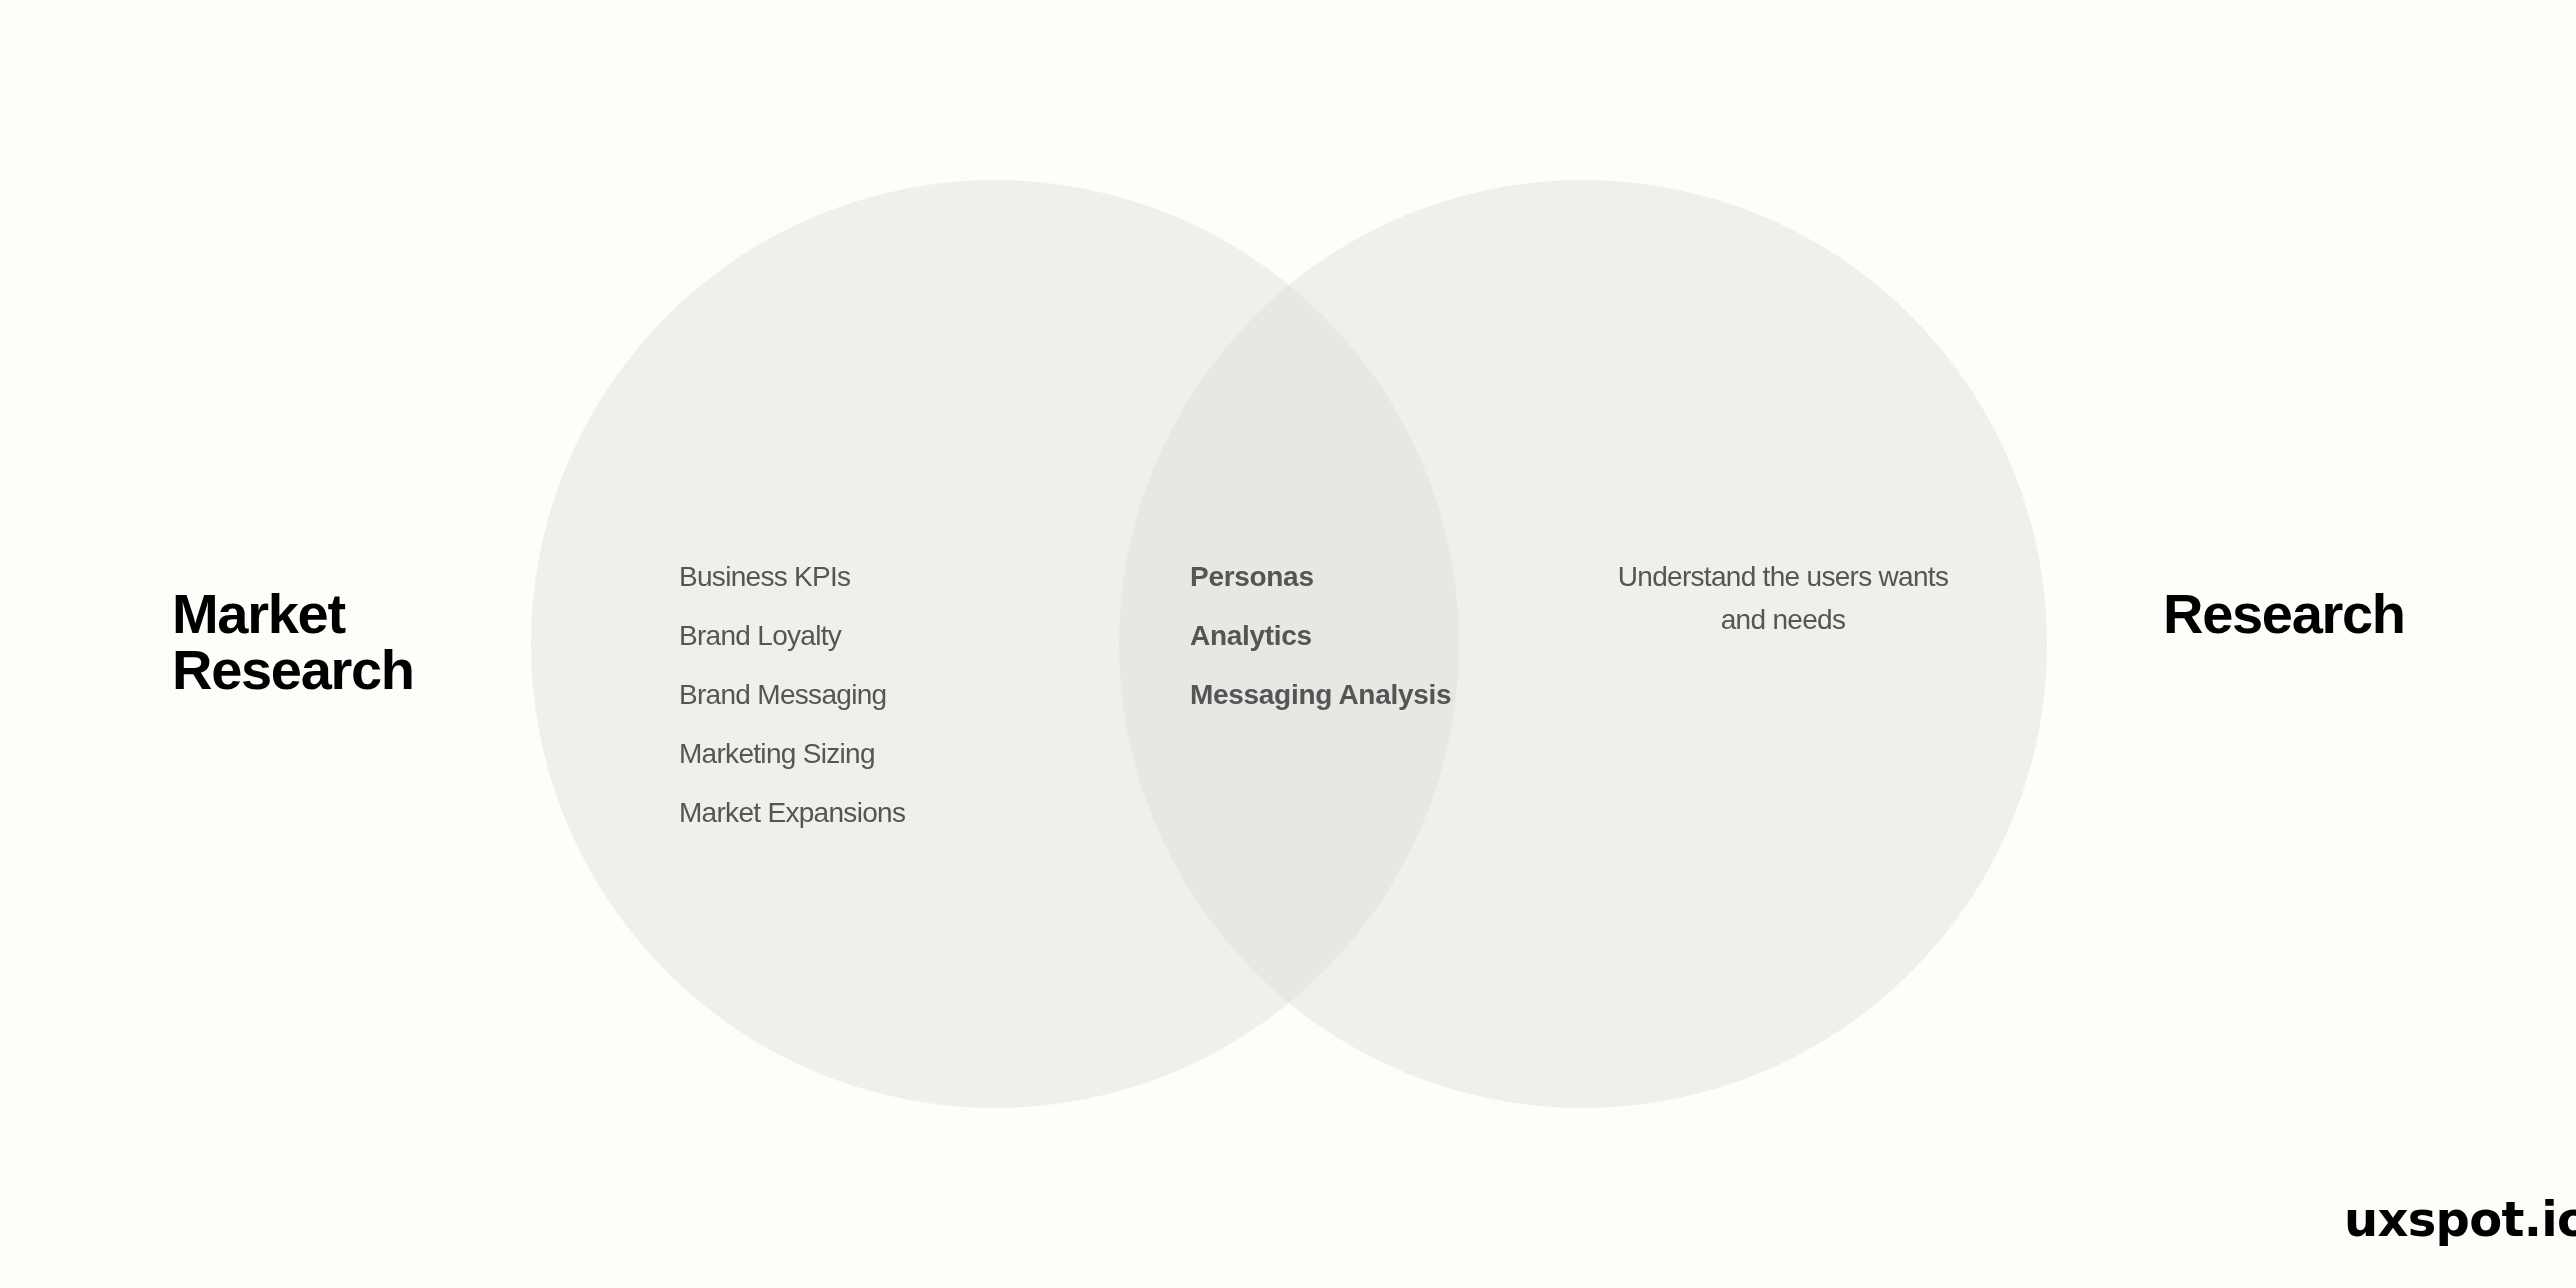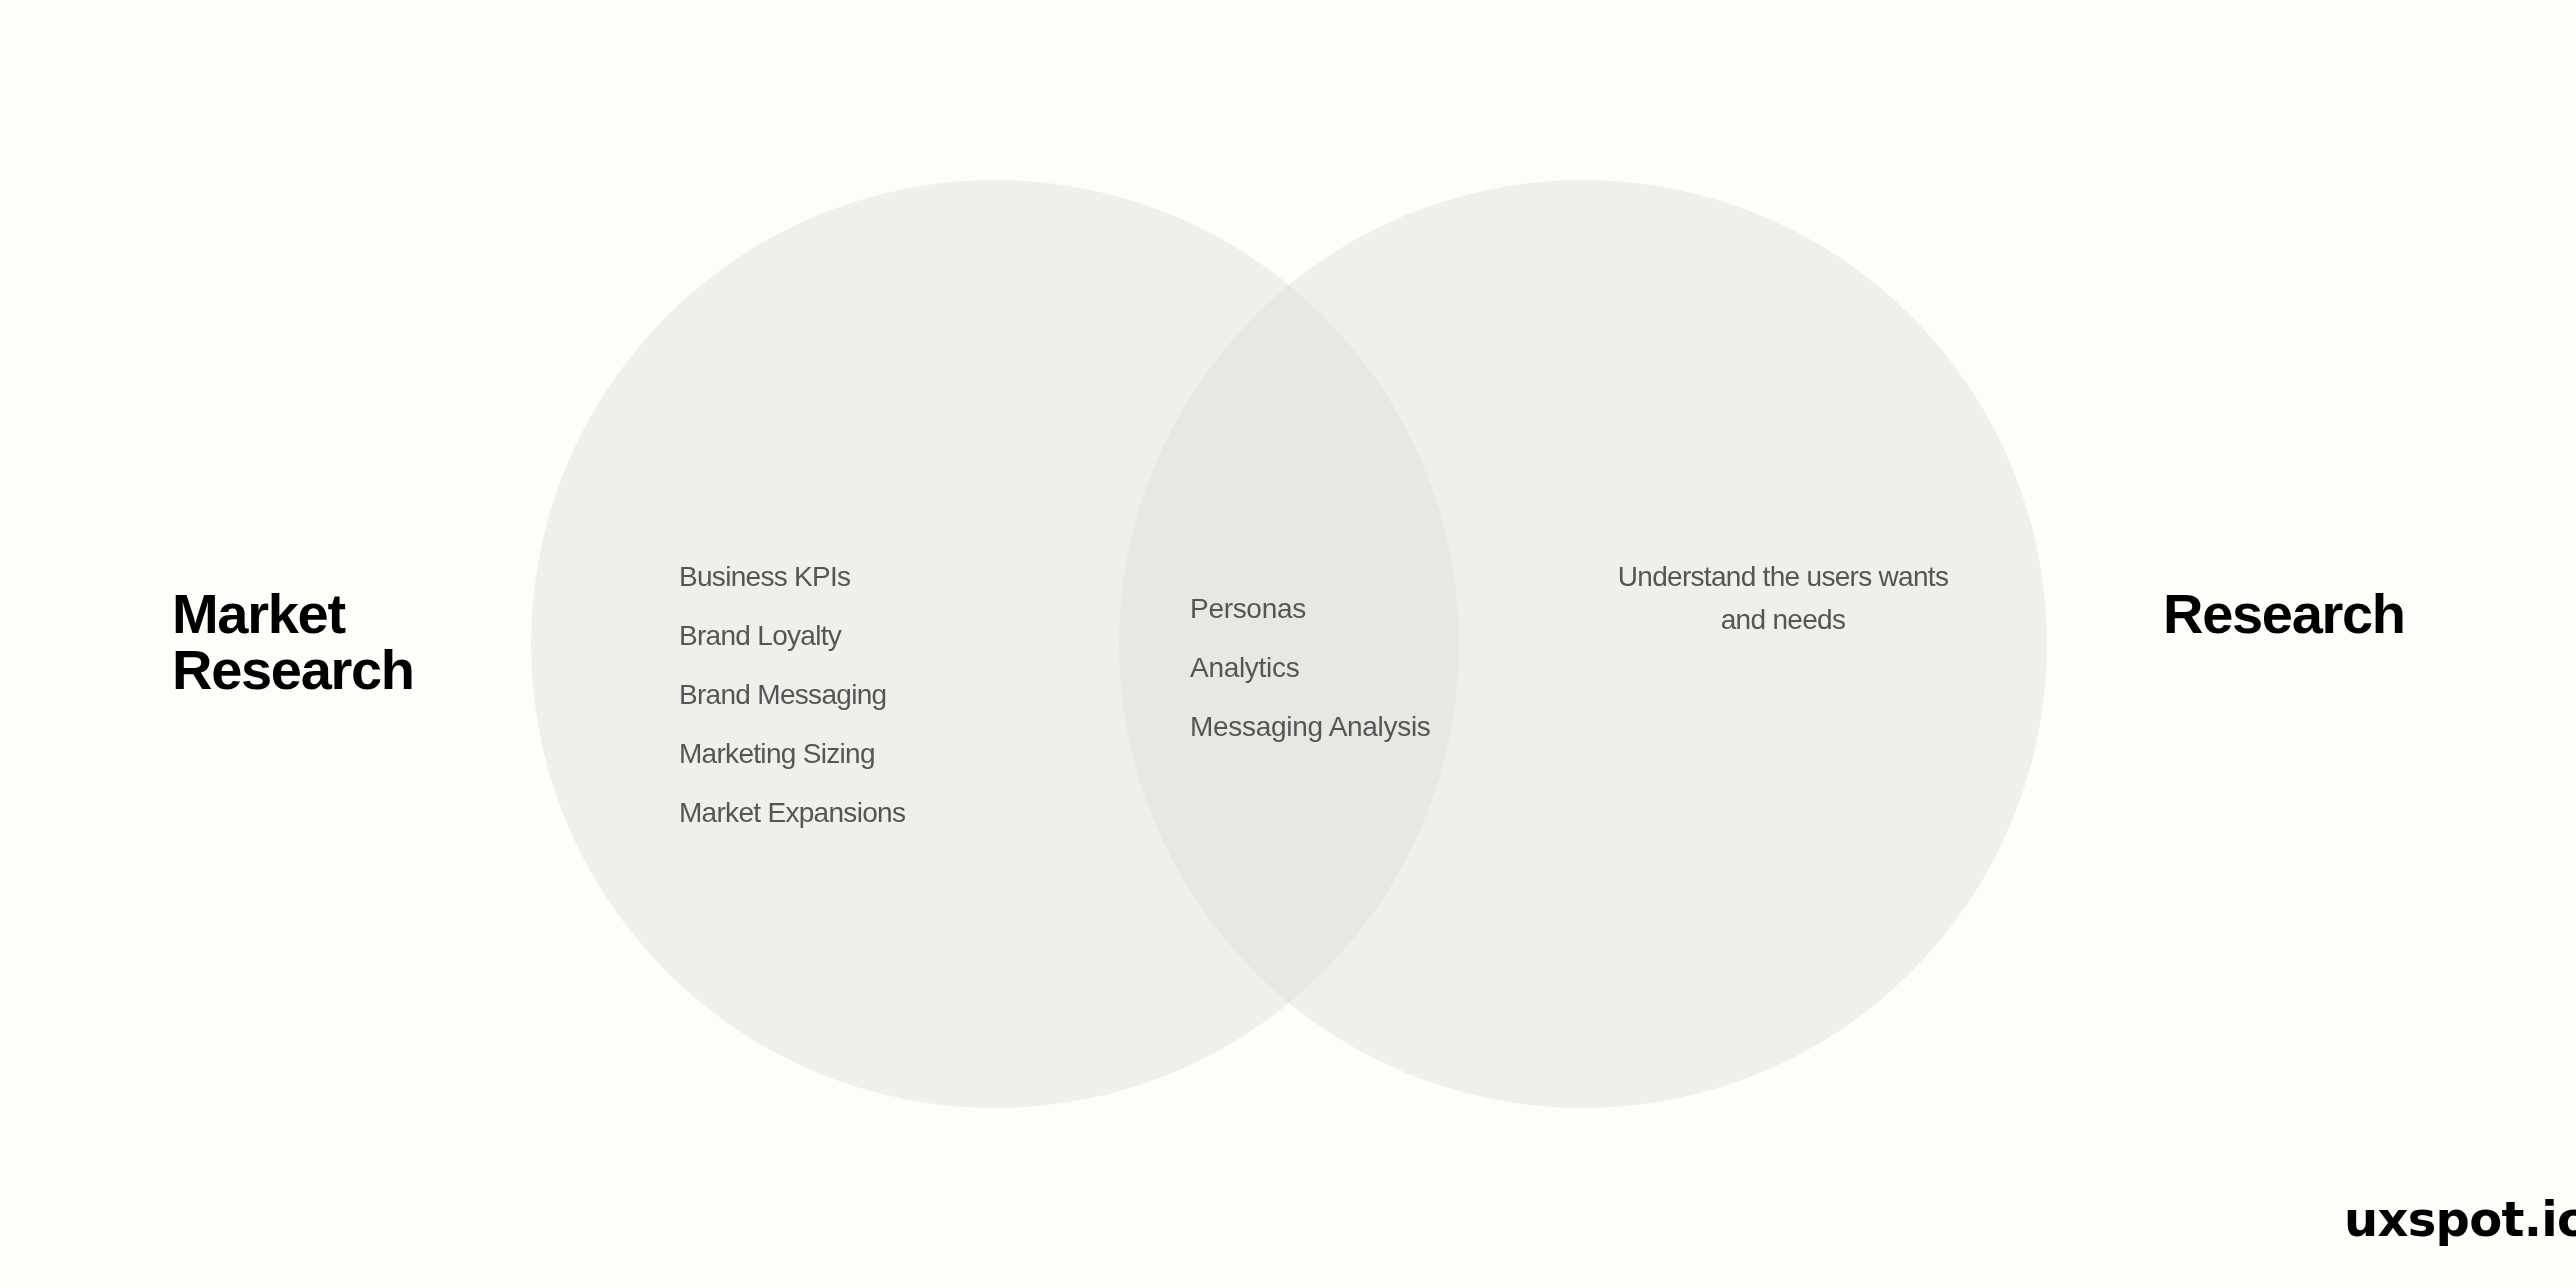--- a/index.html
+++ b/index.html
@@ -22,21 +22,21 @@
   }
   .heading span { display: block; }
   #heading-left { left: 172px; top: 586px; }
   #heading-right { left: 2163px; top: 586px; }
   .list {
     position: absolute; margin: 0; padding: 0; list-style: none;
     font-size: 28px; line-height: 43px; color: #555555; letter-spacing: -0.7px;
   }
   .list li { margin: 16px; padding: 0; white-space: nowrap; }
   #list-left { left: 663px; top: 539px; }
-  #list-center { left: 1174px; top: 571px; font-weight: normal; letter-spacing: -0.3px; }
+  #list-center { left: 1174px; top: 539px; font-weight: bold; letter-spacing: -0.3px; }
   #list-right { left: 1582px; top: 539px; width: 402px; white-space: normal; }
   #list-right li { white-space: normal; text-align: center; }
   #logo {
     position: absolute; left: 2344px; top: 1191px;
     font-size: 48px; font-weight: bold; color: #000; letter-spacing: -0.7px;
     font-family: "DejaVu Sans", sans-serif;
   }
 </style>
 </head>
 <body>

